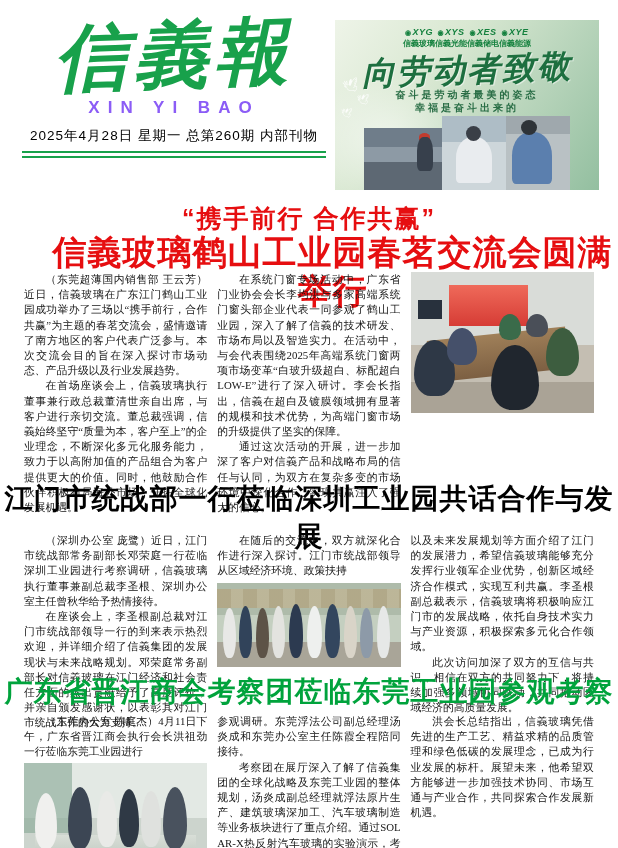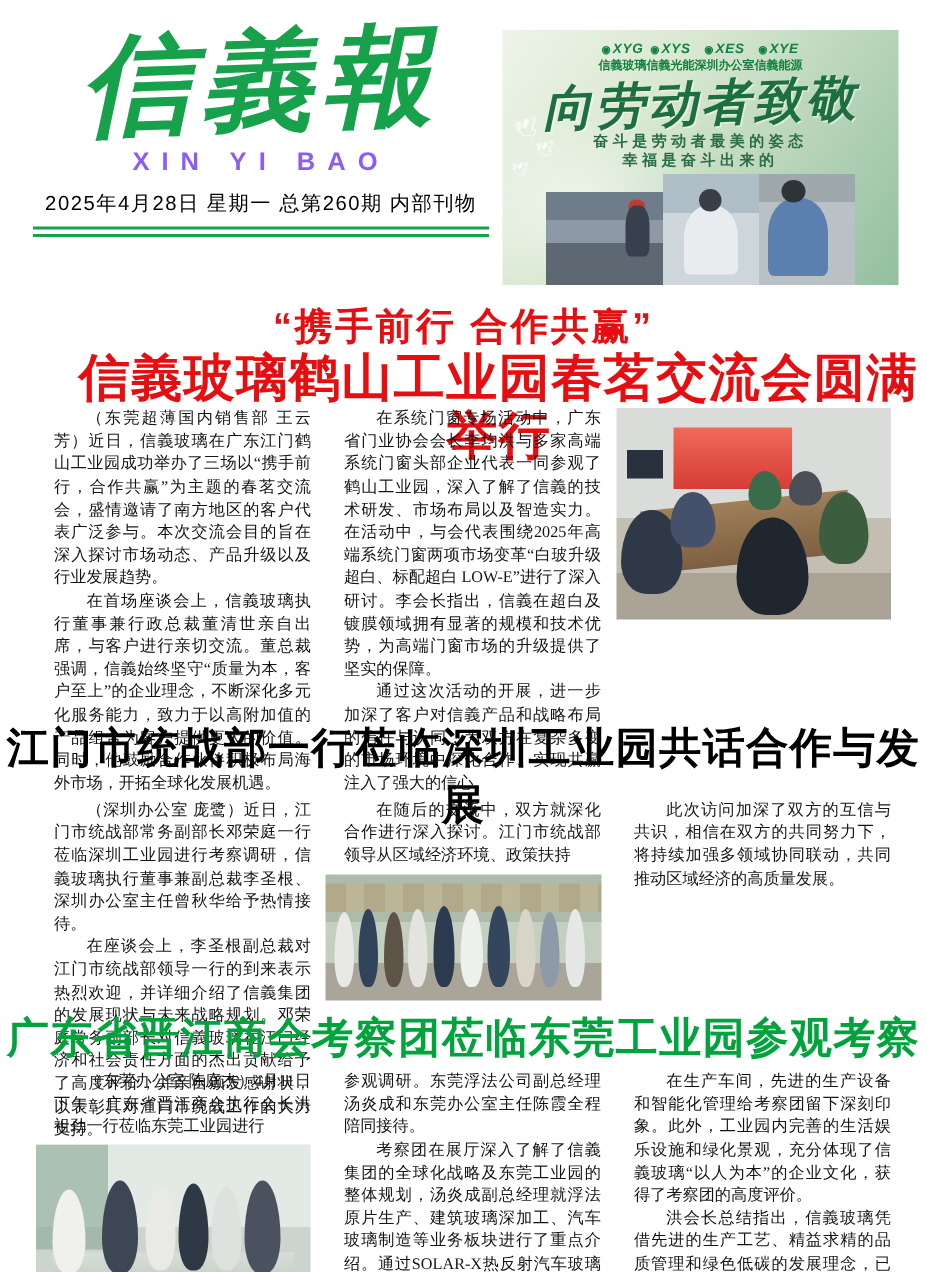--- a/index.html
+++ b/index.html
@@ -79,21 +79,21 @@
   .hl2 { top:480px; color:#000000; font-size:28px; letter-spacing:1px; }
   .hl3 { top:673px; color:#00a33c; font-size:28px; letter-spacing:1px; }
   
   .cols { position:absolute; left:24px; width:570px; display:flex; gap:10px; }
   .col { width:183.3px; flex:0 0 183.3px; }
   .a1 { top:272px; height:202px; }
   .a2 { top:533px; height:147px; }
   .a3 { top:714px; height:132px; }
   .para {
     font-size:10.8px; line-height:15.2px; text-align:justify; text-indent:2em;
-    color:#141414; word-break:break-all;margin-left:12px;
+    color:#141414; word-break:break-all;
   }
   .para.cont { text-indent:0; }
   
   .photo { position:relative; overflow:hidden; width:100%; }
   .ph1 { height:141px; background:linear-gradient(#d9dcd8 0 52%, #c4beb2 52% 78%, #aaa396 78%); }
   .ph1 .screen { position:absolute; left:21%; top:9%; width:43%; height:29%;
     background:linear-gradient(#ef6a5a,#d63c35); }
   .ph1 .tv { position:absolute; left:4%; top:20%; width:13%; height:13%; background:#28313d; }
   .ph1 .table { position:absolute; left:8%; top:44%; width:76%; height:30%;
     background:linear-gradient(#a08059,#7c5f42); transform:rotate(-6deg) skew(-10deg); }
@@ -126,21 +126,21 @@
         <div class="logo">
           <div class="en">XYG</div>
           <div class="cn">信義玻璃</div>
         </div>
         <div class="logo">
           <div class="en">XYS</div>
           <div class="cn">信義光能</div>
         </div>
         <div class="logo">
           <div class="en">XES</div>
-          <div class="cn">深圳办公室</div>
+          <div class="cn">信義储电</div>
         </div>
         <div class="logo">
           <div class="en">XYE</div>
           <div class="cn">信義能源</div>
         </div>
       </div>
       <span class="dove d1">🕊</span>
       <span class="dove d2">🕊</span>
       <span class="dove d3">🕊</span>
       <div class="slogan">向劳动者致敬</div>
@@ -209,20 +209,21 @@
         <span class="pb" style="left:30%;top:28%;width:7%;height:62%;background:#e3e3df;"></span>
         <span class="pb" style="left:39%;top:26%;width:8%;height:64%;background:#2c3a50;"></span>
         <span class="pb" style="left:49%;top:28%;width:8%;height:62%;background:#eef0ee;"></span>
         <span class="pb" style="left:59%;top:26%;width:8%;height:64%;background:#33465e;"></span>
         <span class="pb" style="left:69%;top:28%;width:7%;height:62%;background:#d9d4c8;"></span>
         <span class="pb" style="left:78%;top:30%;width:7%;height:60%;background:#8d9aa8;"></span>
         <span class="pb" style="left:87%;top:28%;width:7%;height:62%;background:#e6e8e7;"></span>
       </div>
     </div>
     <div class="col">
+      <p class="para cont">以及未来发展规划等方面介绍了江门的发展潜力，希望信義玻璃能够充分发挥行业领军企业优势，创新区域经济合作模式，实现互利共赢。李圣根副总裁表示，信義玻璃将积极响应江门市的发展战略，依托自身技术实力与产业资源，积极探索多元化合作领域。</p>
       <p class="para">此次访问加深了双方的互信与共识，相信在双方的共同努力下，将持续加强多领域协同联动，共同推动区域经济的高质量发展。</p>
     </div>
   </section>
 
   <div class="hl hl3">广东省晋江商会考察团莅临东莞工业园参观考察</div>
 
   <section class="cols a3">
     <div class="col">
       <p class="para">（东莞办公室 陈庭杰）4月11日下午，广东省晋江商会执行会长洪祖劲一行莅临东莞工业园进行</p>
       <div class="photo ph3">
@@ -234,18 +235,17 @@
         <span class="pb" style="left:52%;top:26%;width:11%;height:58%;background:#2f3945;"></span>
         <span class="pb" style="left:64%;top:28%;width:11%;height:56%;background:#dfe1de;"></span>
         <span class="pb" style="left:76%;top:24%;width:13%;height:62%;background:#49525e;"></span>
       </div>
     </div>
     <div class="col">
       <p class="para cont">参观调研。东莞浮法公司副总经理汤炎成和东莞办公室主任陈霞全程陪同接待。</p>
       <p class="para">考察团在展厅深入了解了信義集团的全球化战略及东莞工业园的整体规划，汤炎成副总经理就浮法原片生产、建筑玻璃深加工、汽车玻璃制造等业务板块进行了重点介绍。通过SOLAR-X热反射汽车玻璃的实验演示，考察团直观感受到了信義产品的高性能特点，从而加深了对信義核心科技的理解。</p>
     </div>
     <div class="col">
-      <p class="para">在生产车间，先进的生产设备和智能化管理给考察团留下深刻印象。此外，工业园内完善的生活娱乐设施和绿化景观，充分体现了信義玻璃“以人为本”的企业文化，获得了考察团的高度评价。</p>
       <p class="para">洪会长总结指出，信義玻璃凭借先进的生产工艺、精益求精的品质管理和绿色低碳的发展理念，已成为行业发展的标杆。展望未来，他希望双方能够进一步加强技术协同、市场互通与产业合作，共同探索合作发展新机遇。</p>
     </div>
   </section>
 
 </div>
 
 </body></html>

